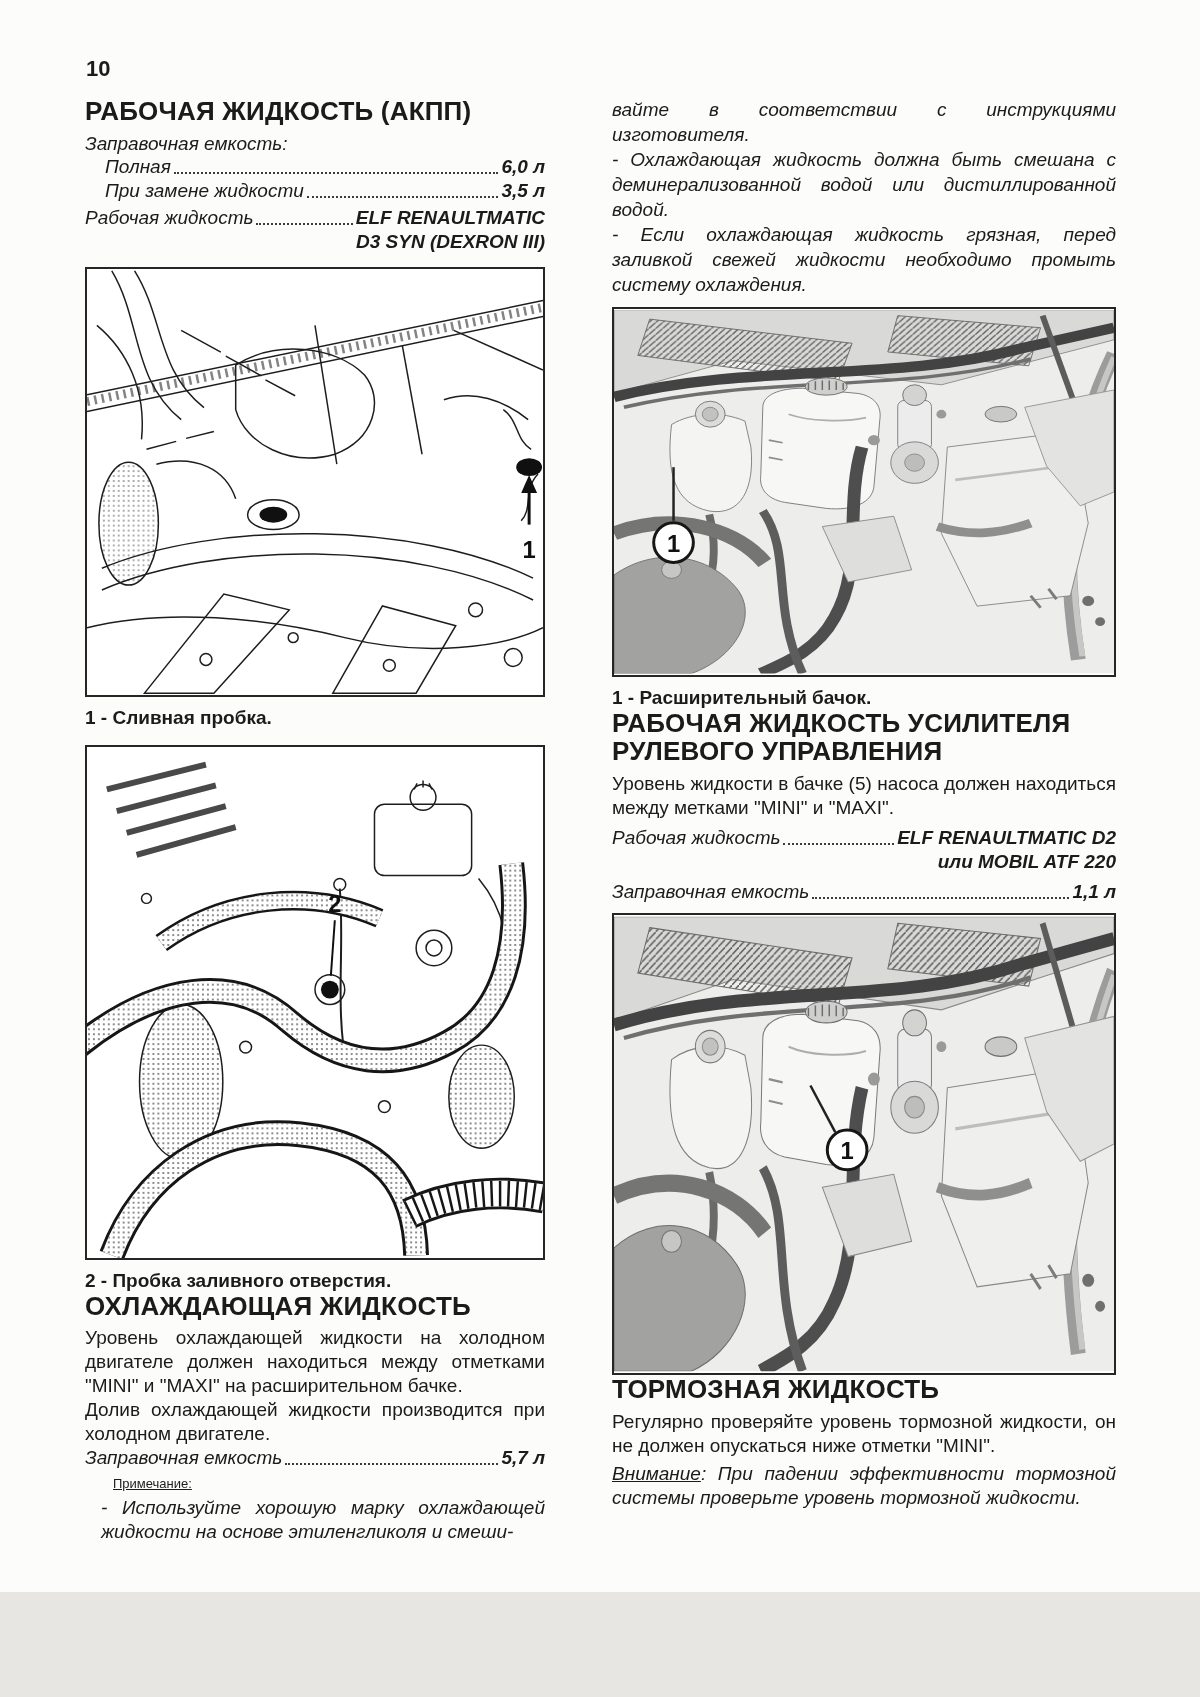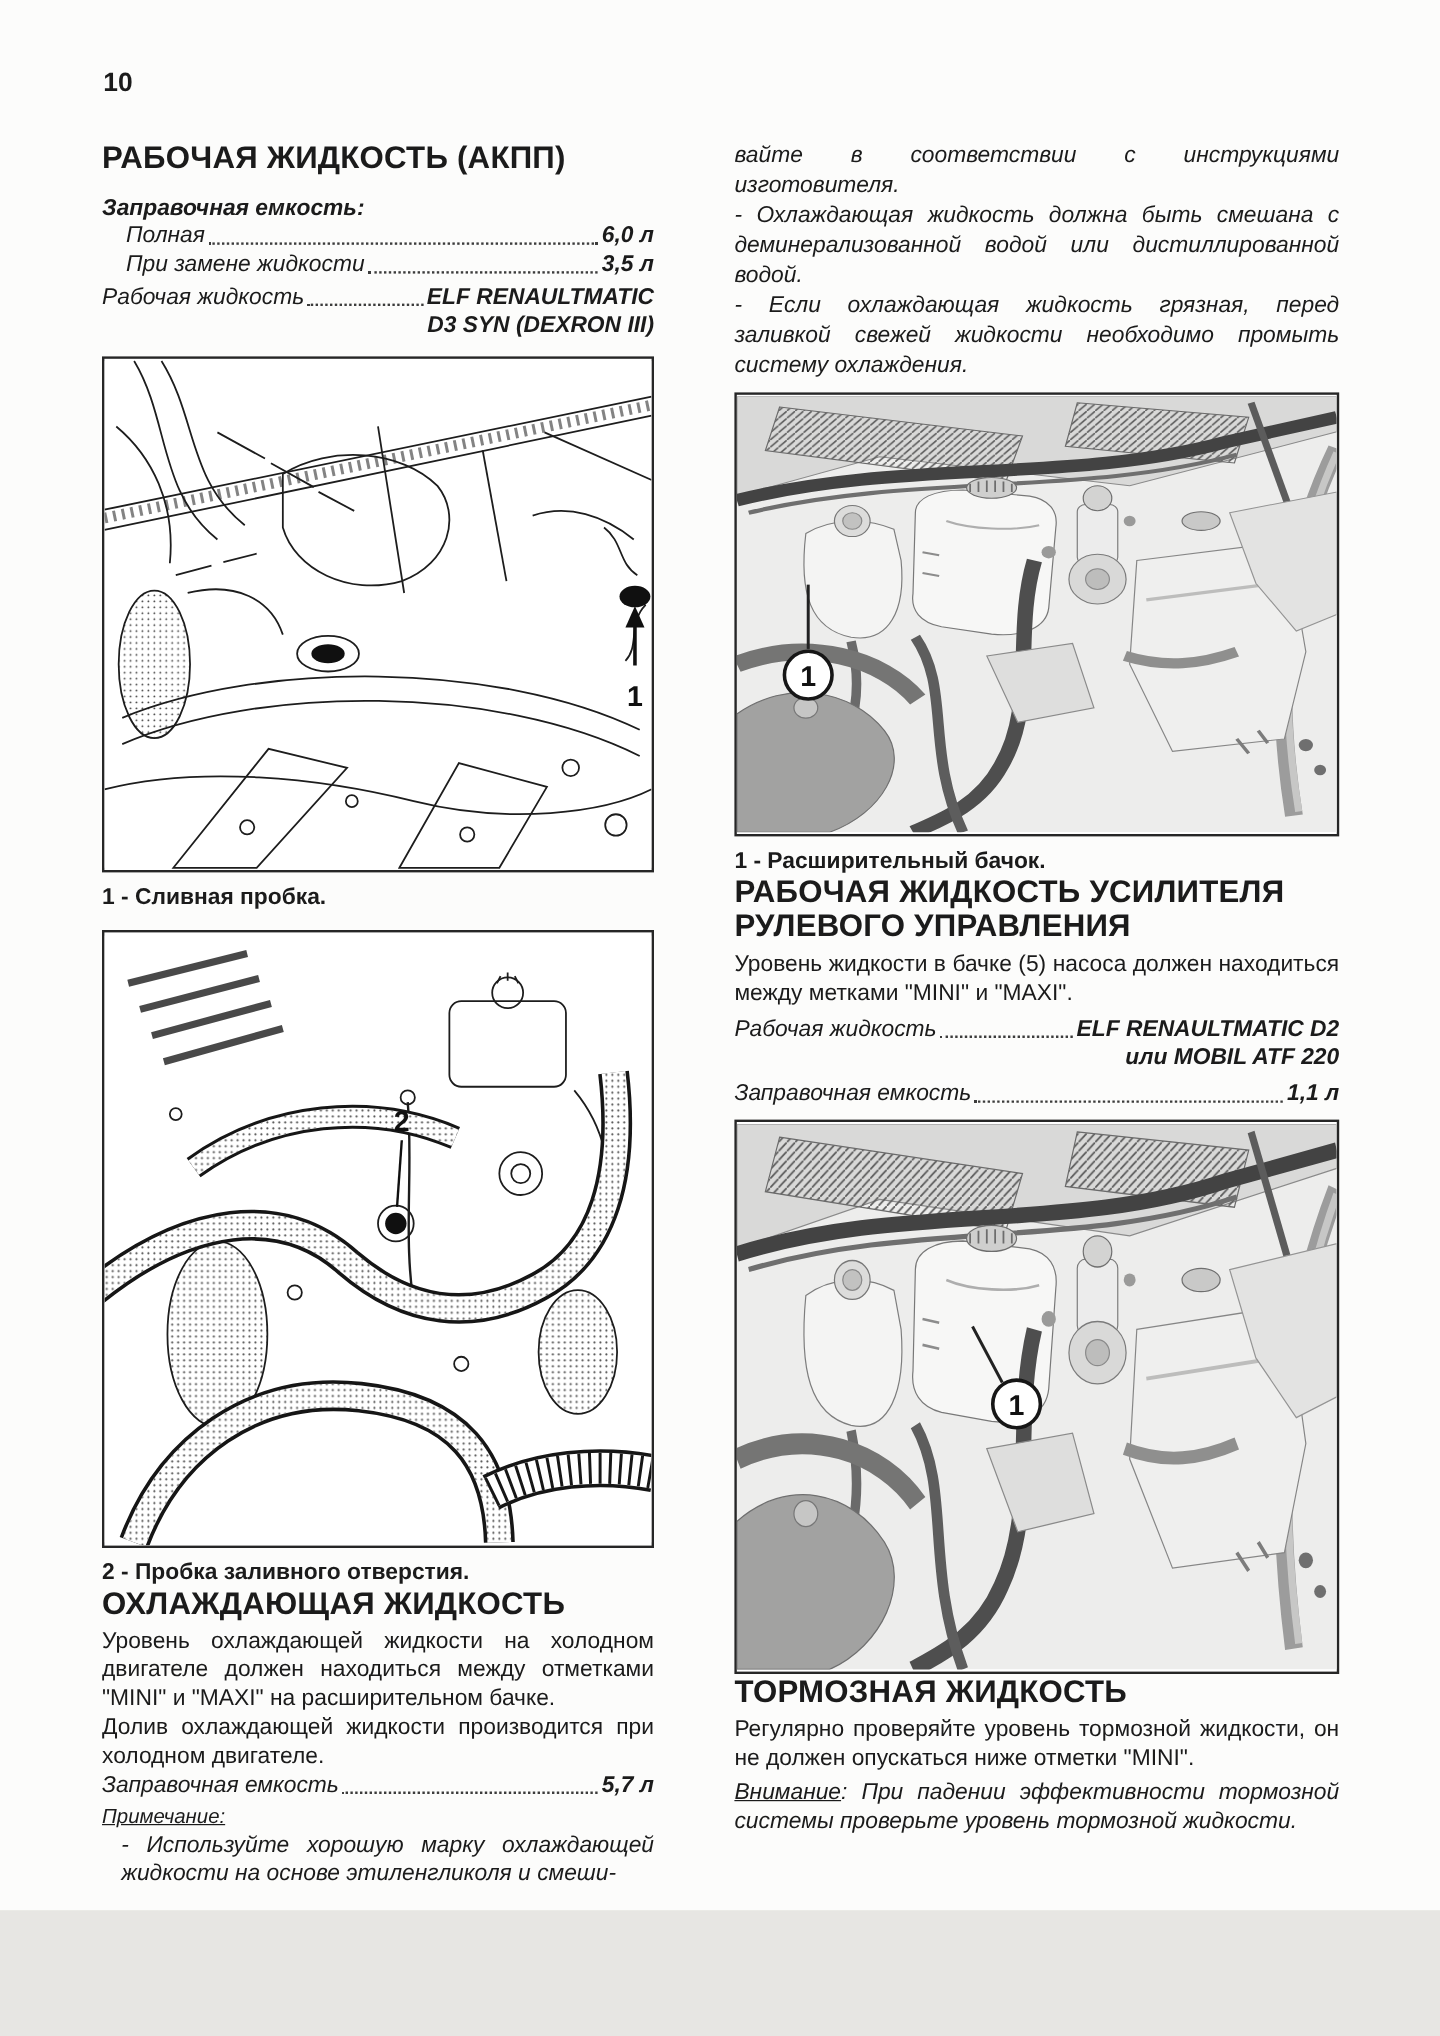--- a/index.html
+++ b/index.html
@@ -1,45 +1,45 @@
 <!DOCTYPE html>
 <html><head>
 <meta charset="utf-8">
 <style>
   html,body{margin:0;padding:0;background:#e7e6e3;}
   .page{position:relative;width:1200px;height:1592px;background:#fcfcfb;
         font-family:"Liberation Sans",sans-serif;color:#1b1b1b;overflow:hidden;}
-  .col{position:absolute;top:117px;}
+  .col{position:absolute;top:97px;}
   .col-left{left:85px;width:460px;}
   .col-right{left:612px;width:504px;}
   .pagenum{position:absolute;left:86px;top:56px;font-size:22px;font-weight:bold;}
   h1.sec{font-size:26px;font-weight:bold;margin:0;line-height:28px;letter-spacing:.2px;}
   .body{font-size:19px;line-height:24px;text-align:justify;margin:0;}
   .it{font-style:italic;}
   .cont{line-height:25px;}
-  .spec-head{font-style:italic;font-weight:bold;font-size:19px;line-height:23px;margin-top:17px;}
+  .spec-head{font-style:italic;font-weight:normal;font-size:19px;line-height:23px;margin-top:7px;}
   .spec-row{display:flex;align-items:flex-end;font-style:italic;font-size:19px;line-height:24px;}
   .sl{white-space:nowrap;}
   .sv{font-weight:bold;white-space:nowrap;}
   .leader{flex:1;border-bottom:2px dotted #3c3c3c;margin:0 3px 5px;}
   .indent{padding-left:20px;}
   .row-right{justify-content:flex-end;}
   .figure{border:2px solid #262626;background:#fff;overflow:hidden;}
   .figure svg{display:block;width:100%;height:100%;}
   .fig1{height:426px;margin-top:13px;}
   .fig2{height:511px;margin-top:16px;}
   .fig3{height:366px;margin-top:10px;}
   .fig4{height:458px;margin-top:9px;}
   .caption{font-weight:bold;font-size:19px;line-height:23px;margin-top:9px;}
   .mt-cool{margin-top:26px;}
   .mt-p1{margin-top:6px;}
   .mt-ps{margin-top:30px;}
   .mt-sm{margin-top:7px;}
   .mt-brake{margin-top:20px;}
-  .note-head{font-style:italic;font-size:17px;line-height:24px;margin-top:2px;}
+  .note-head{font-size:13px;line-height:24px;margin-top:2px;margin-left:28px;}
   .ul{text-decoration:underline;}
   .noteind{padding-left:16px;}
   .hidden-defs{position:absolute;width:0;height:0;overflow:hidden;}
 </style>
 </head>
 <body>
 
 <svg class="hidden-defs" aria-hidden="true">
   <defs>
     <pattern id="hp" width="7" height="7" patternUnits="userSpaceOnUse">

